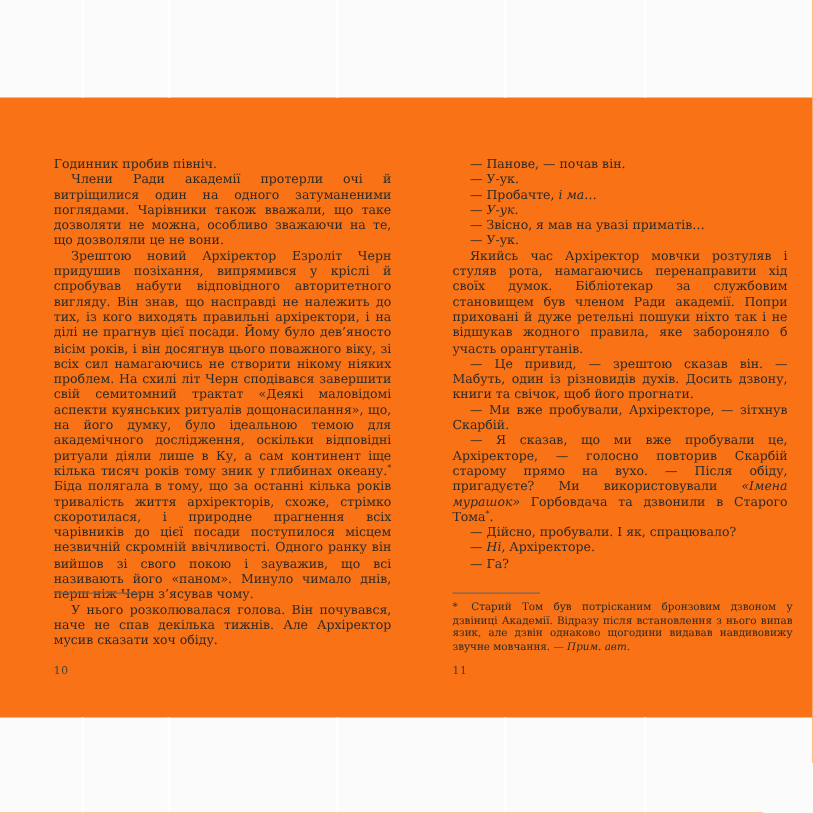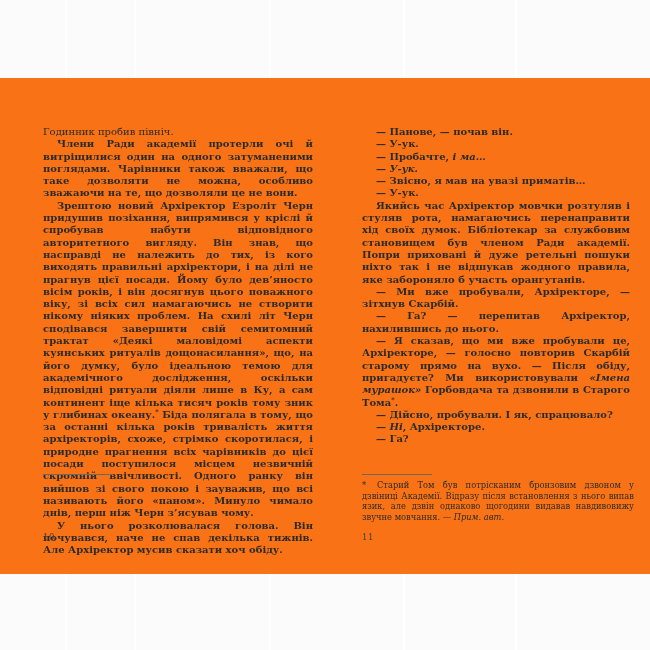--- a/index.html
+++ b/index.html
@@ -12,21 +12,21 @@
   .band.bottom{top:574px;height:76px;}
   .seam{position:absolute;top:0;width:2px;height:100%;background:#ffffff;}
   .page{position:absolute;top:126px;}
   .page.left{left:43px;width:270px;}
   .page.right{left:362px;width:268px;}
   .page-body p.par{
     margin:0;padding:0;
     font-size:10px;line-height:12.3px;
     text-align:justify;text-justify:inter-word;
   }
-  .page-body p.ind{text-indent:14px;font-weight:bold;}
+  .page-body p.ind{text-indent:14px;}
   .it{font-style:italic;}
   .sup{font-size:6.5px;vertical-align:4px;line-height:0;}
   .footnote{position:absolute;top:474px;}
   .footnote.left{left:43px;width:272px;}
   .footnote.right{left:362px;width:272px;}
   .fn-rule{width:70px;height:0;border-top:1px solid #6b6965;margin:0 0 5px 0;}
   .fn-text{
     font-size:8.3px;line-height:10.5px;text-align:justify;text-justify:inter-word;
     color:#2c2b29;
   }
@@ -69,22 +69,22 @@
 
   <div class="page right">
     <div class="page-body">
         <p class="par ind"><span>— Панове, — почав він.</span></p>
         <p class="par ind"><span>— У-ук.</span></p>
         <p class="par ind"><span>— Пробачте, </span><span class="it">і ма…</span></p>
         <p class="par ind"><span>— </span><span class="it">У-ук.</span></p>
         <p class="par ind"><span>— Звісно, я мав на увазі приматів…</span></p>
         <p class="par ind"><span>— У-ук.</span></p>
         <p class="par ind"><span>Якийсь час Архіректор мовчки розтуляв і стуляв рота, намагаючись перенаправити хід своїх думок. Бібліотекар за службовим становищем був членом Ради академії. Попри приховані й дуже ретельні пошуки ніхто так і не відшукав жодного правила, яке забороняло б участь орангутанів.</span></p>
+        <p class="par ind"><span>— Це привид, — зрештою сказав він. — Мабуть, один із різновидів духів. Досить дзвону, книги та свічок, щоб його прогнати.</span></p>
         <p class="par ind"><span>— Ми вже пробували, Архіректоре, — зітхнув Скарбій.</span></p>
-        <p class="par ind"><span>— Га? — перепитав Архіректор, нахилившись до нього.</span></p>
         <p class="par ind"><span>— Я сказав, що ми вже пробували це, Архіректоре, — голосно повторив Скарбій старому прямо на вухо. — Після обіду, пригадуєте? Ми використовували </span><span class="it">«Імена мурашок»</span><span> Горбовдача та дзвонили в Старого Тома</span><span class="sup">*</span><span>.</span></p>
         <p class="par ind"><span>— Дійсно, пробували. І як, спрацювало?</span></p>
         <p class="par ind"><span>— </span><span class="it">Ні</span><span>, Архіректоре.</span></p>
         <p class="par ind"><span>— Га?</span></p>
       </div>
   </div>
 
   <div class="footnote left">
     <div class="fn-rule"></div>
   </div>

